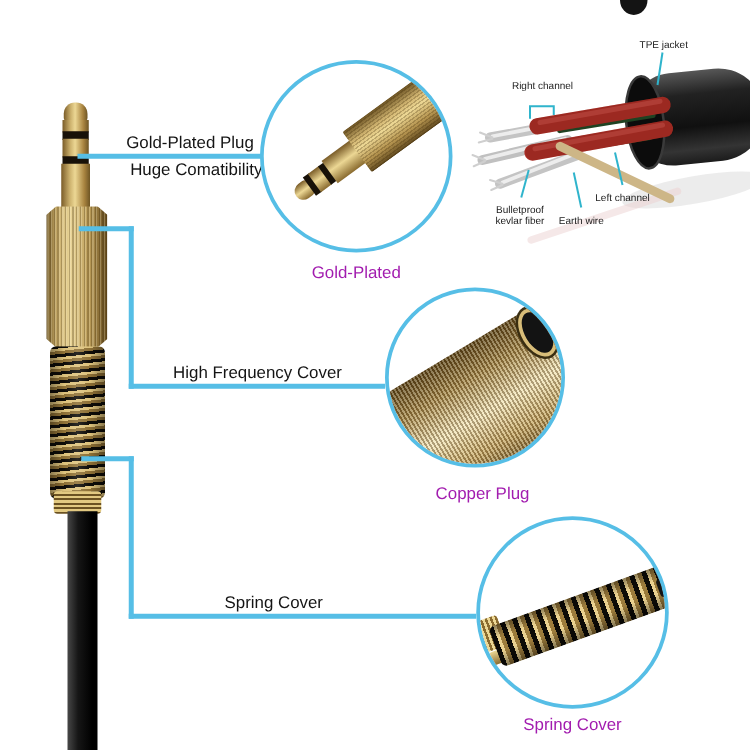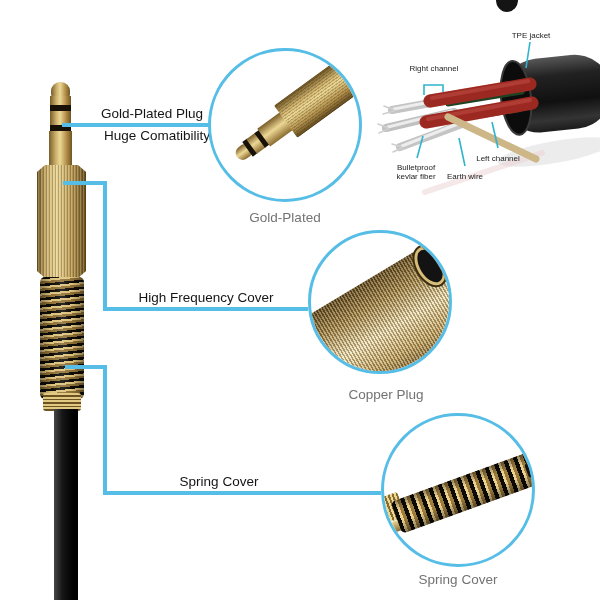--- a/index.html
+++ b/index.html
@@ -6,21 +6,21 @@
   html,body { background:#fff; }
   #stage {
     position:relative; width:600px; height:600px; background:#ffffff;
     overflow:hidden; font-family:"Liberation Sans", sans-serif; color:#141414;
   }
   .abs { position:absolute; }
 
   
   .lbl { position:absolute; font-size:13.5px; line-height:16px; color:#141414;
          white-space:nowrap; transform:translateX(-50%); text-align:center; }
-  .caption { position:absolute; font-size:13.5px; color:#737373; white-space:nowrap;
+  .caption { position:absolute; font-size:13.5px; color:#a21caf; white-space:nowrap;
              transform:translateX(-50%); }
 
   
   .cl { position:absolute; background:#56bee6; }
 
   
   .gold-h { background:linear-gradient(90deg,#7a5c28,#cdb26e 30%,#ecd794 48%,#a98440 80%,#6e5524); }
   .black-ring { background:#181108; }
   .plug-shell {
     background:

